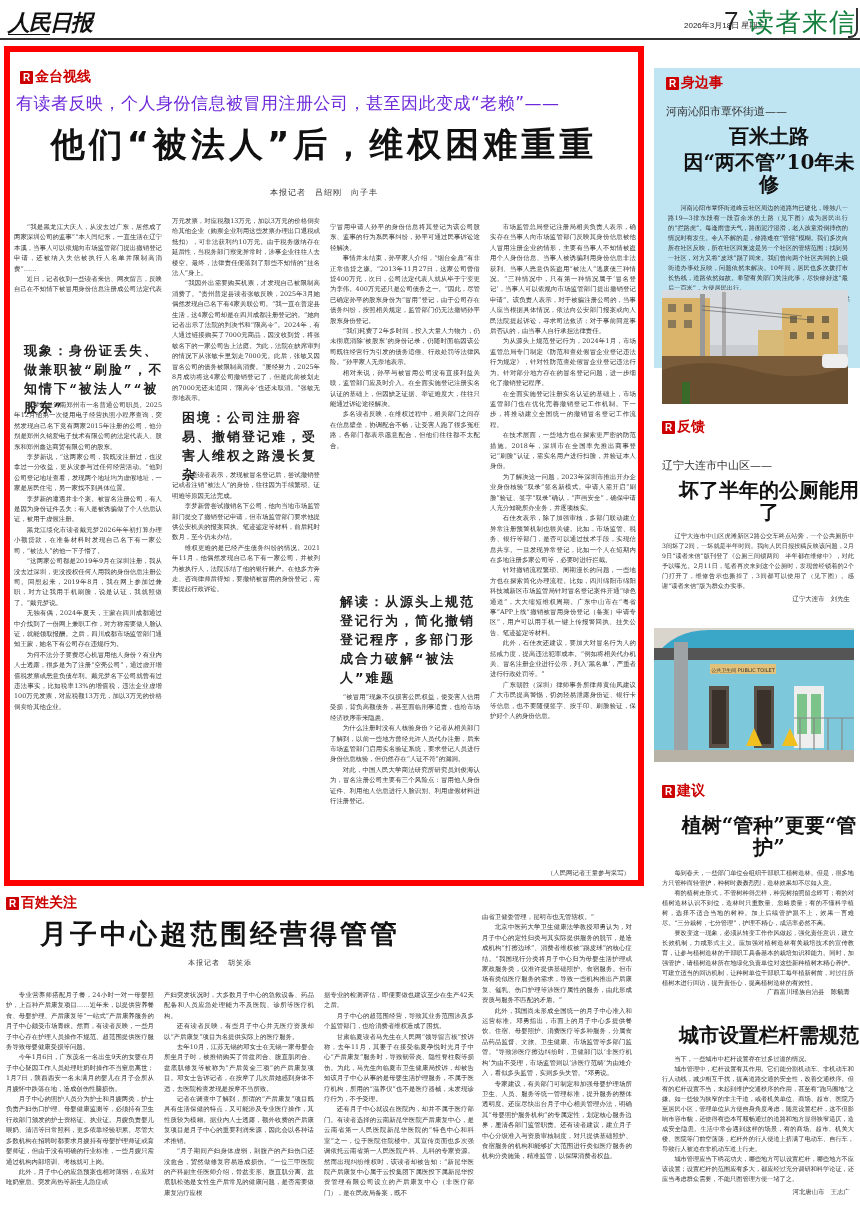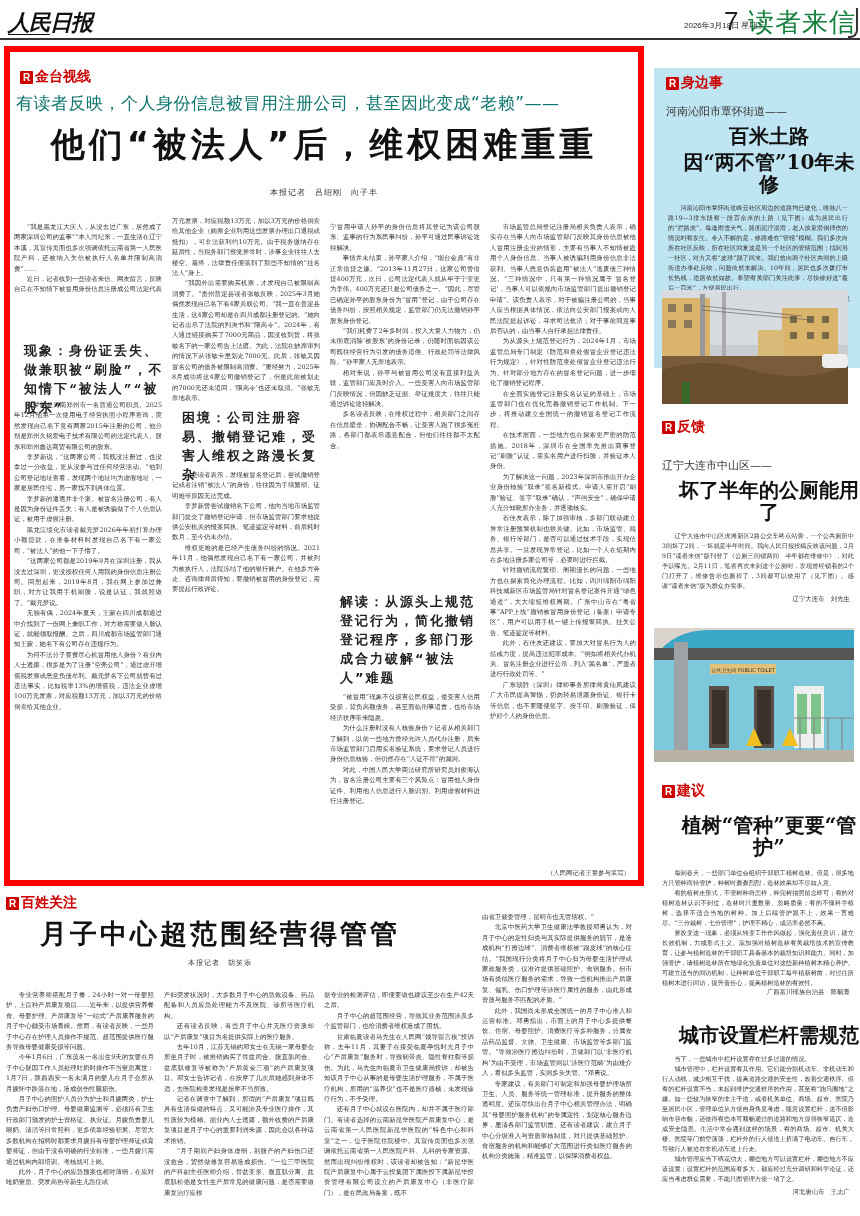--- a/index.html
+++ b/index.html
@@ -11,21 +11,21 @@
   .logo-underline { position: absolute; left: 8px; top: 34px; width: 42px; height: 1px; background: #111; }
   .head-date { position: absolute; left: 684px; top: 20px; font-family: "Liberation Sans", sans-serif; font-size: 8px; color: #222; }
   .head-page { position: absolute; left: 724px; top: 6px; font-family: "Liberation Sans", sans-serif; font-size: 26px; color: #222; }
   .head-section { position: absolute; left: 748px; top: 5px; font-family: "DejaVu Sans", sans-serif; font-size: 26px; color: #15803d; letter-spacing: 1px; }
   .head-bracket { position: absolute; left: 848px; top: 8px; width: 10px; height: 30px; border-right: 2px solid #333; border-bottom: 2px solid #333; border-bottom-right-radius: 8px; }
 
   .main-box { position: absolute; left: 4px; top: 46px; width: 640px; height: 840px; border: 6px solid #f00; }
   .section-tag { display: flex; align-items: center; font-family: "DejaVu Sans", sans-serif; font-weight: bold; color: #c00; font-size: 14px; }
   .r-icon { display: inline-block; width: 13px; height: 13px; background: #c00; color: #fff; font-size: 10px; line-height: 13px; text-align: center; margin-right: 2px; font-family: "Liberation Sans", sans-serif; font-weight: bold; border-radius: 1px; }
   .main-tag { position: absolute; left: 10px; top: 16px; }
-  .main-kicker { position: absolute; left: 6px; top: 40px; font-family: "DejaVu Sans", sans-serif; font-size: 17px; color: #0f766e; white-space: nowrap; letter-spacing: 0.5px; }
+  .main-kicker { position: absolute; left: 6px; top: 40px; font-family: "DejaVu Sans", sans-serif; font-size: 17px; color: #6d28d9; white-space: nowrap; letter-spacing: 0.5px; }
   .main-title { position: absolute; left: 0; top: 70px; width: 628px; text-align: center; font-family: "DejaVu Sans", sans-serif; font-weight: bold; font-size: 34px; color: #111; letter-spacing: 4px; }
   .main-byline { position: absolute; left: 0; top: 135px; width: 628px; text-align: center; font-size: 8px; color: #333; letter-spacing: 1px; }
 
   .col { position: absolute; font-size: 6.4px; line-height: 10.4px; color: #333; text-align: justify; }
   .col p { text-indent: 2em; margin: 0; }
   .subhead { position: absolute; font-family: "DejaVu Sans", sans-serif; font-weight: bold; font-size: 13px; line-height: 19px; color: #222; letter-spacing: 2px; }
   .credit { text-align: right; padding-right: 6px; }
 
   .side-bg { position: absolute; left: 654px; top: 68px; width: 206px; height: 180px; background: #bfe4f2; }
   .side-block { position: absolute; left: 654px; width: 206px; }
@@ -57,21 +57,21 @@
 <section class="main-box">
   <div class="section-tag main-tag">
     <span class="r-icon">R</span>
     <span>金台视线</span>
   </div>
   <div class="main-kicker">有读者反映，个人身份信息被冒用注册公司，甚至因此变成“老赖”——</div>
   <h1 class="main-title">他们“被法人”后，维权困难重重</h1>
   <div class="main-byline">本报记者　吕绍刚　向子丰</div>
 
   <div class="col" style="left:4px; top:170px; width:148px; height:70px; overflow:hidden;">
-    <p>“我是黑龙江大庆人，从没去过广东，居然成了两家深圳公司的监事”“本人闫纪东，一直生活在辽宁本溪，其宣传页面也多次强调依托云南省第一人民医院产科，还被纳入失信被执行人名单并限制高消费”……</p>
+    <p>“我是黑龙江大庆人，从没去过广东，居然成了两家深圳公司的监事”“本人闫纪东，一直生活在辽宁本溪，当事人可以依规向市场监管部门提出撤销登记申请，还被纳入失信被执行人名单并限制高消费”……</p>
     <p>近日，记者收到一些读者来信、网友留言，反映自己在不知情下被冒用身份信息注册成公司法定代表人、股东、监事等，发现问题后想撤销却困难重重。</p>
   </div>
   <div class="subhead" style="left:14px; top:290px; width:140px;font-family:Liberation Mono, monospace;">现象：身份证丢失、做兼职被“刷脸”，不知情下“被法人”“被股东”</div>
   <div class="col" style="left:4px; top:348px; width:148px; height:482px; overflow:hidden;">
     <p>李梦新是河南郑州市一名普通公司职员。2025年12月他第一次使用电子经营执照小程序查询，突然发现自己名下竟有两家2015年注册的公司，他分别是郑州久铭爱电子技术有限公司的法定代表人、股东和郑州鑫达商贸有限公司的股东。</p>
     <p>李梦新说，“这两家公司，我既没注册过，也没拿过一分收益，更从没参与过任何经营活动。”他到公司登记地址查看，发现两个地址均为虚假地址，一家是居民住宅，另一家找不到具体位置。</p>
     <p>李梦新的遭遇并非个案。被冒名注册公司，有人是因为身份证件丢失；有人是被诱骗做了个人信息认证，被用于虚假注册。</p>
     <p>黑龙江绥化市读者戴元梦2026年年初打算办理小额贷款，在准备材料时发现自己名下有一家公司，“被法人”的他一下子懵了。</p>
     <p>“这两家公司都是2019年9月在深圳注册，我从没去过深圳，更没授权任何人用我的身份信息注册公司。回想起来，2019年8月，我在网上参加过兼职，对方让我用手机刷脸，说是认证，我就照做了。”戴元梦说。</p>
     <p>无独有偶，2024年夏天，王蒙在四川成都通过中介找到了一份网上兼职工作，对方称需要做人脸认证，就能领取报酬。之后，四川成都市场监管部门通知王蒙，她名下有公司存在违规行为。</p>
@@ -86,21 +86,21 @@
   <div class="col" style="left:162px; top:418px; width:148px; height:412px; overflow:hidden;">
     <p>一些读者表示，发现被冒名登记后，尝试撤销登记或者注销“被法人”的身份，往往因为手续繁琐、证明难等原因无法完成。</p>
     <p>李梦新曾尝试撤销名下公司，他向当地市场监管部门提交了撤销登记申请，但市场监管部门要求他提供公安机关的报案回执、笔迹鉴定等材料，前后耗时数月，至今仍未办结。</p>
     <p>维权更难的是已经产生债务纠纷的情况。2021年11月，他偶然发现自己名下有一家公司，并被列为被执行人，法院冻结了他的银行账户。在他多方奔走、咨询律师后得知，要撤销被冒用的身份登记，需要提起行政诉讼。</p>
   </div>
 
   <div class="col" style="left:320px; top:170px; width:150px; height:408px; overflow:hidden;">
     <p style="text-indent:0">宁冒用申请人孙平的身份信息将其登记为该公司股东、监事的行为系民事纠纷，孙平可通过民事诉讼途径解决。</p>
     <p>事情并未结束，孙平家人介绍，“烟台金鼎”有非正常借贷之嫌。“2013年11月27日，这家公司曾借贷400万元，次日，公司法定代表人就从毕于宁变更为李伟。400万元还只是公司债务之一。”因此，尽管已确定孙平的股东身份为“冒用”登记，由于公司存在债务纠纷，按照相关规定，监管部门仍无法撤销孙平股东身份登记。</p>
     <p>“我们耗费了2年多时间，投入大量人力物力，仍未彻底消除‘被股东’的身份记录，仍随时面临因该公司既往经营行为引发的债务追偿、行政处罚等法律风险。”孙平家人无奈地表示。</p>
-    <p>相对来说，孙平与被冒用公司没有直接利益关联，监管部门应及时介入。一些受害人向市场监管部门反映情况，但因缺乏证据、举证难度大，往往只能通过诉讼途径解决。</p>
+    <p>相对来说，孙平与被冒用公司没有直接利益关联，监管部门应及时介入。在全面实施登记注册实名认证的基础上，但因缺乏证据、举证难度大，往往只能通过诉讼途径解决。</p>
     <p>多名读者反映，在维权过程中，相关部门之间存在信息壁垒，协调配合不畅，让受害人跑了很多冤枉路，各部门都表示愿意配合，但他们往往都不太配合。</p>
   </div>
   <div class="subhead" style="left:330px; top:540px; width:142px;">解读：从源头上规范登记行为，简化撤销登记程序，多部门形成合力破解“被法人”难题</div>
   <div class="col" style="left:320px; top:640px; width:150px; height:190px; overflow:hidden;">
     <p>“被冒用”现象不仅损害公民权益，使受害人信用受损，背负高额债务，甚至面临刑事追责，也给市场经济秩序带来隐患。</p>
     <p>为什么注册时没有人核验身份？记者从相关部门了解到，以前一些地方曾经允许人员代办注册，后来市场监管部门启用实名验证系统，要求登记人员进行身份信息核验，但仍然存在“人证不符”的漏洞。</p>
     <p>对此，中国人民大学商法研究所研究员刘俊海认为，冒名注册公司主要有三个风险点：冒用他人身份证件、利用他人信息进行人脸识别、利用虚假材料进行注册登记。</p>
   </div>
 
   <div class="col" style="left:480px; top:170px; width:146px; height:650px; overflow:hidden;">

